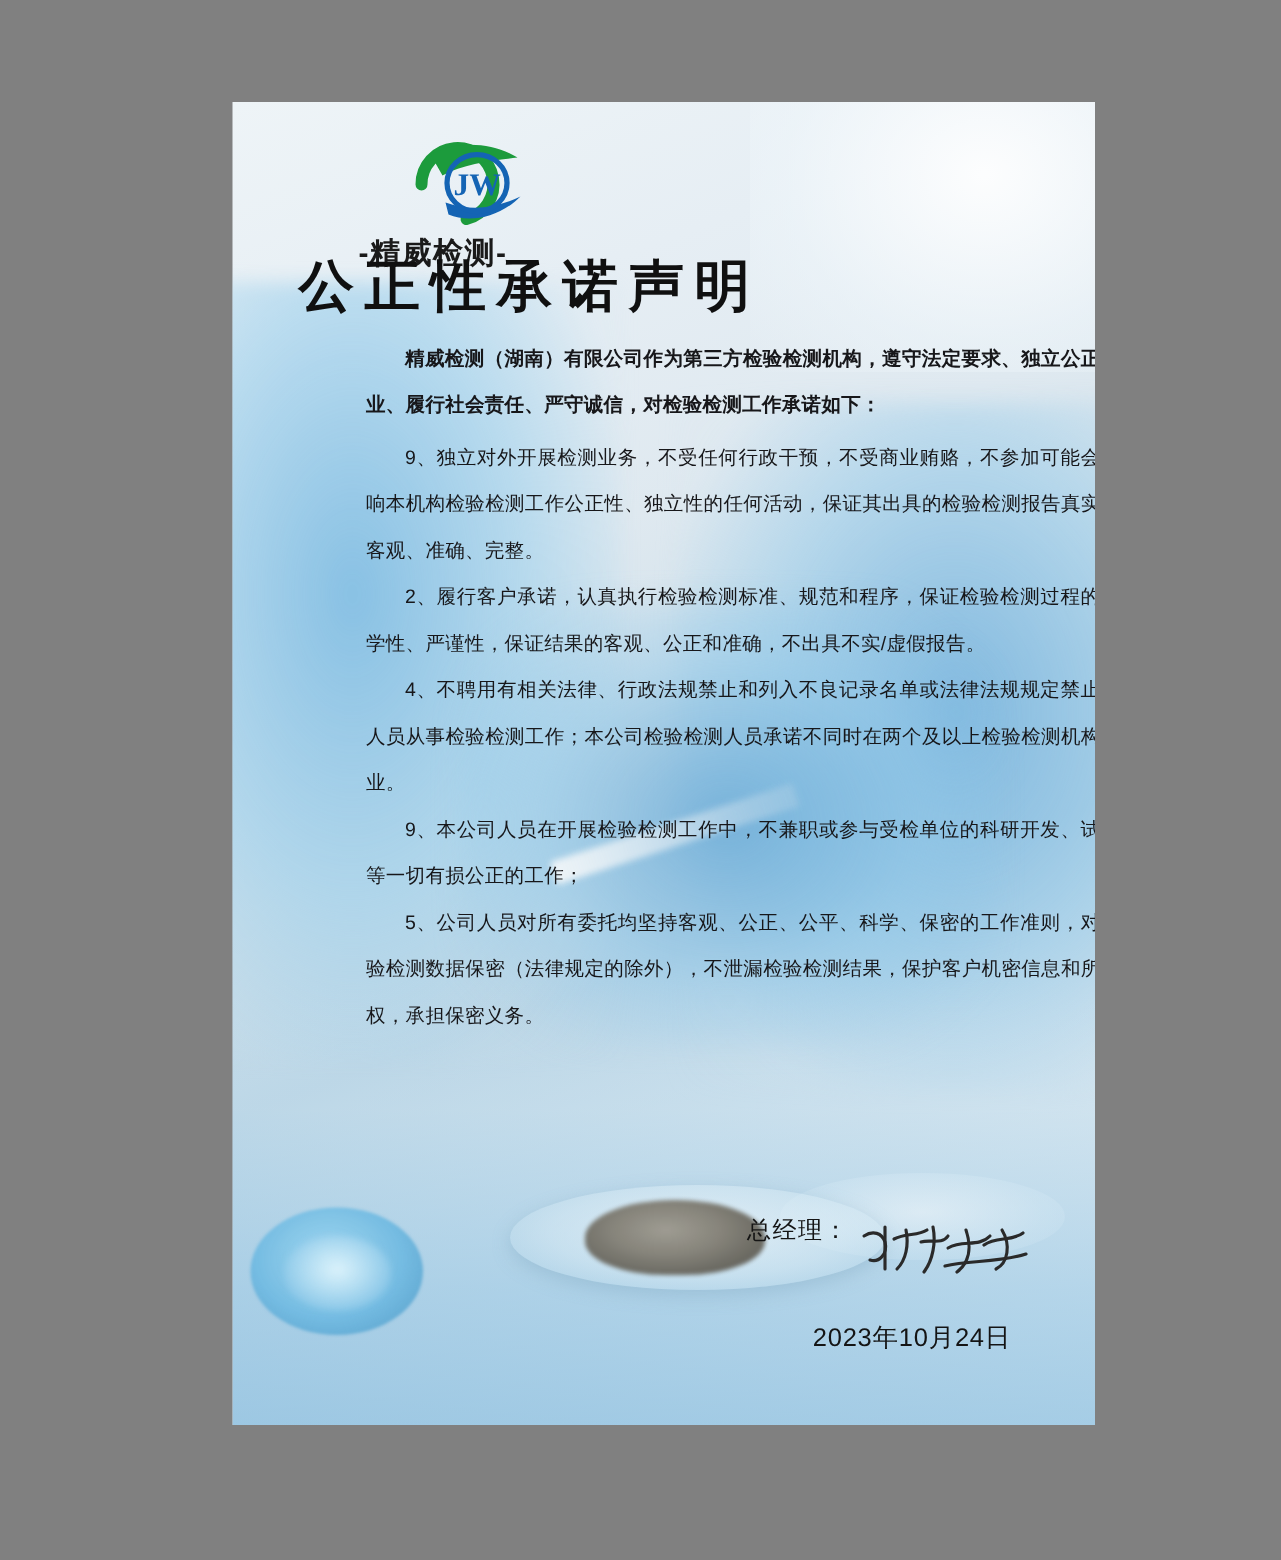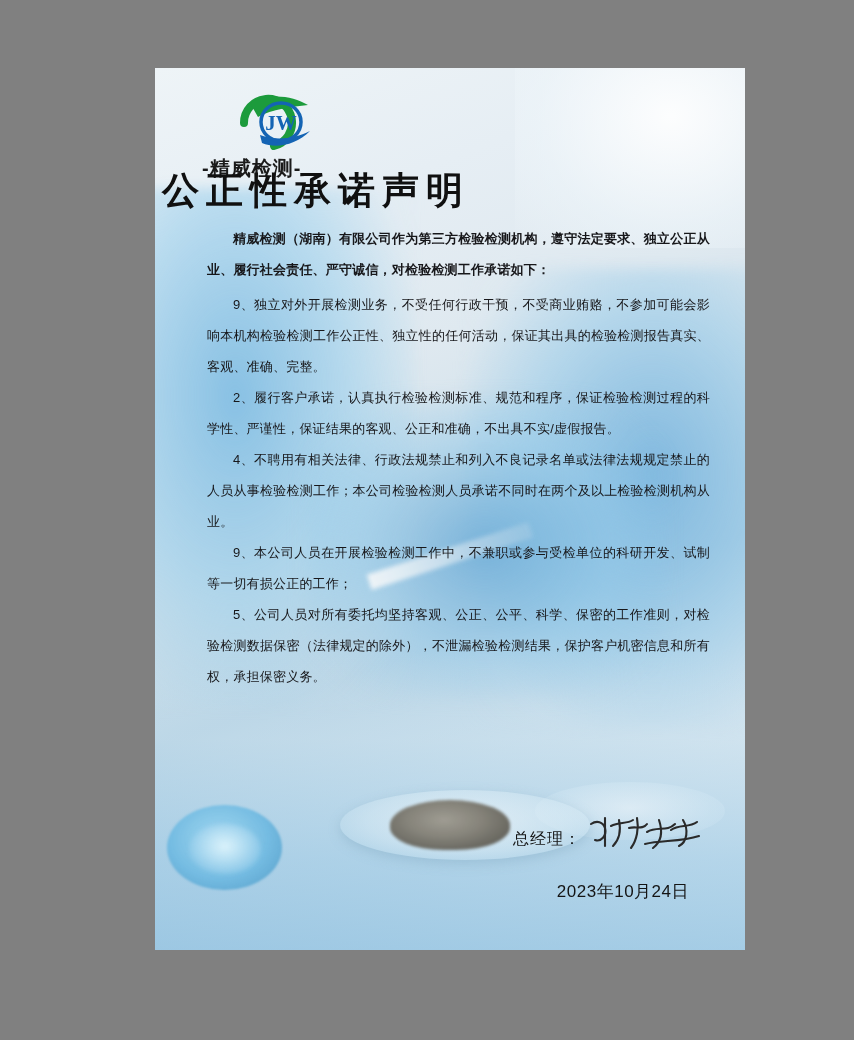--- a/index.html
+++ b/index.html
@@ -14,24 +14,25 @@
     position: relative;
     width: 854px;
     height: 1040px;
     background: #808080;
     overflow: hidden;
   }
   #poster {
     position: absolute;
     left: 155px;
     top: 68px;
-    width: 590px;
+    width: 538px;
     height: 882px;
     overflow: hidden;
     background: linear-gradient(160deg, #eef4f7 0%, #e6eef4 18%, #dfe9f0 34%, #cfe0ea 50%, #bcd6e6 62%, #cfe2ee 74%, #e2edf4 88%, #eff5f8 100%);
+    padding-left: 37px;
   }
   
   .bg-layer {
     position: absolute;
     pointer-events: none;
   }
   .bg-blue-left {
     left: -40px; top: 120px; width: 300px; height: 520px;
     background: radial-gradient(ellipse at 40% 40%, rgba(120,185,225,0.85) 0%, rgba(150,205,235,0.55) 45%, rgba(200,228,242,0.08) 75%, rgba(255,255,255,0) 100%);
     filter: blur(6px);
@@ -159,21 +160,21 @@
     text-indent: 2em;
     margin: 0;
     letter-spacing: 0.2px;
   }
 
   .sign-row {
     position: absolute;
     right: 40px;
     top: 742px;
     display: flex;
-    align-items: flex-end;
+    align-items: flex-start;
     gap: 4px;
   }
   .sign-label {
     font-family: "Liberation Sans", sans-serif;
     font-size: 16px;
     color: #141414;
     padding-bottom: 6px;
     letter-spacing: 1px;
   }
   .signature {

